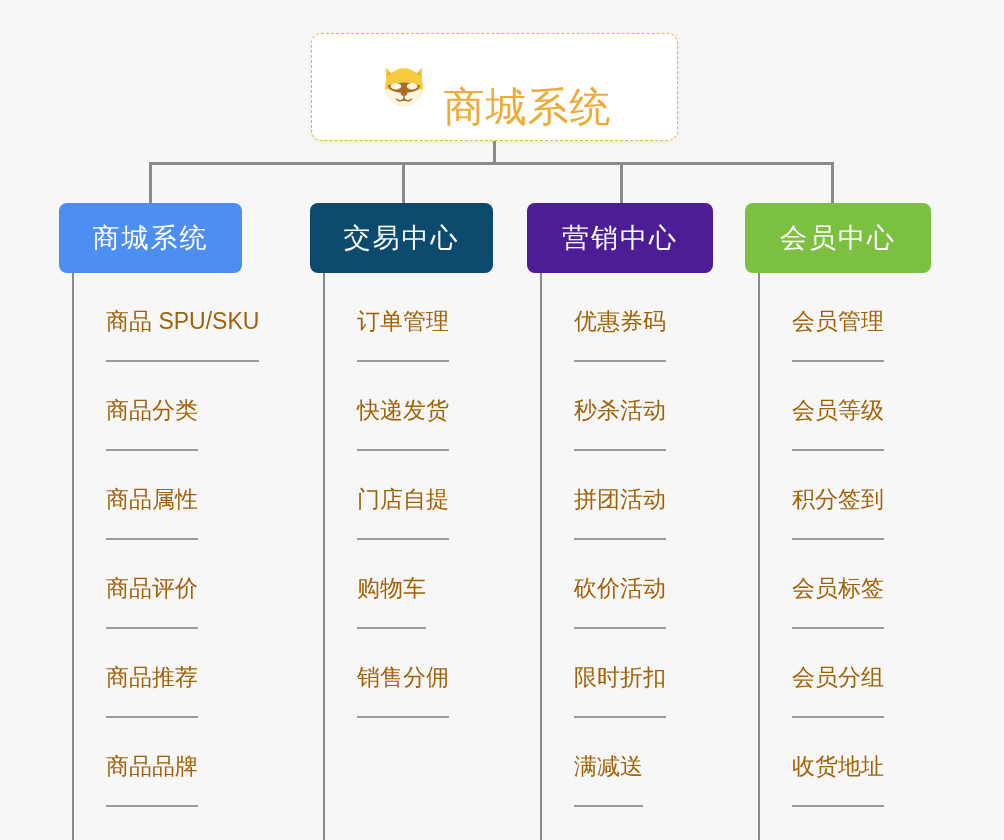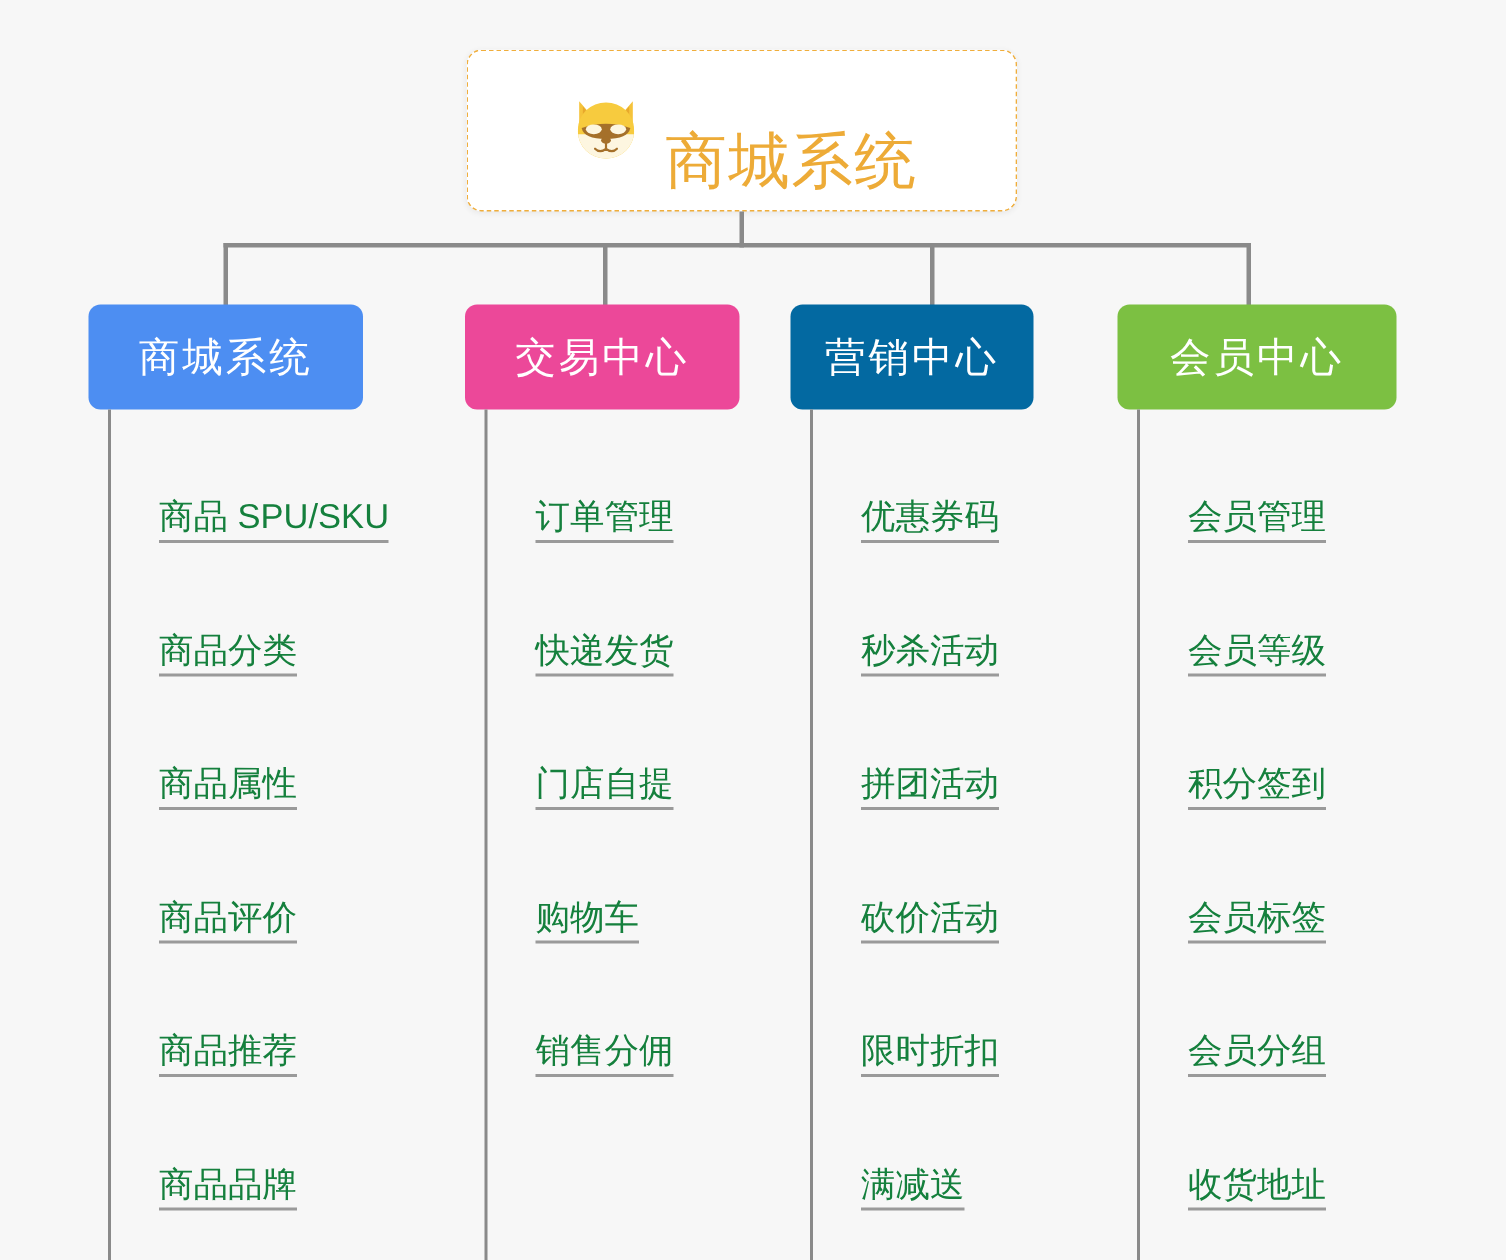--- a/index.html
+++ b/index.html
@@ -105,23 +105,23 @@
   .leaf-item {
     position: relative;
     height: 89px;
     display: flex;
     align-items: flex-end;
     padding-left: 34px;
     box-sizing: border-box;
   }
   .leaf-label {
     font-size: 23px;
-    color: #15803d;
+    color: #a16207;
     line-height: 1;
-    padding-bottom: 4px;
+    padding-bottom: 27px;
     border-bottom: 2px solid #9a9a9a;
     white-space: nowrap;
   }
 </style>
 </head>
 <body style="background: rgb(247, 247, 247);">
 
 <div id="mindmap" style="background: rgb(247, 247, 247);">
 
   <div class="root-node" style="border-color: rgb(240, 174, 60); background: rgb(255, 255, 255);">
@@ -176,21 +176,21 @@
             <span class="leaf-label">商品推荐</span>
           </li>
         <li class="leaf-item">
             <span class="leaf-label">商品品牌</span>
           </li>
       </ul>
     </div>
   </div>
 
   <div class="column" style="left:310px; width:240px;">
-    <div class="cat-box" style="width:183px; background:#ec4899;">
+    <div class="cat-box" style="width:183px; background:#0c4a6e;">
       <span>交易中心</span>
     </div>
     <div class="leaf-wrap">
       <div class="rail" style="height: 567px; background: rgb(138, 138, 138);"></div>
       <ul class="leaf-list">
         <li class="leaf-item">
             <span class="leaf-label">订单管理</span>
           </li>
         <li class="leaf-item">
             <span class="leaf-label">快递发货</span>
@@ -202,21 +202,21 @@
             <span class="leaf-label">购物车</span>
           </li>
         <li class="leaf-item">
             <span class="leaf-label">销售分佣</span>
           </li>
       </ul>
     </div>
   </div>
 
   <div class="column" style="left:527px; width:240px;">
-    <div class="cat-box" style="width:162px; background:#0369a1;">
+    <div class="cat-box" style="width:186px; background:#4c1d95;">
       <span>营销中心</span>
     </div>
     <div class="leaf-wrap">
       <div class="rail" style="height: 567px; background: rgb(138, 138, 138);"></div>
       <ul class="leaf-list">
         <li class="leaf-item">
             <span class="leaf-label">优惠券码</span>
           </li>
         <li class="leaf-item">
             <span class="leaf-label">秒杀活动</span>

